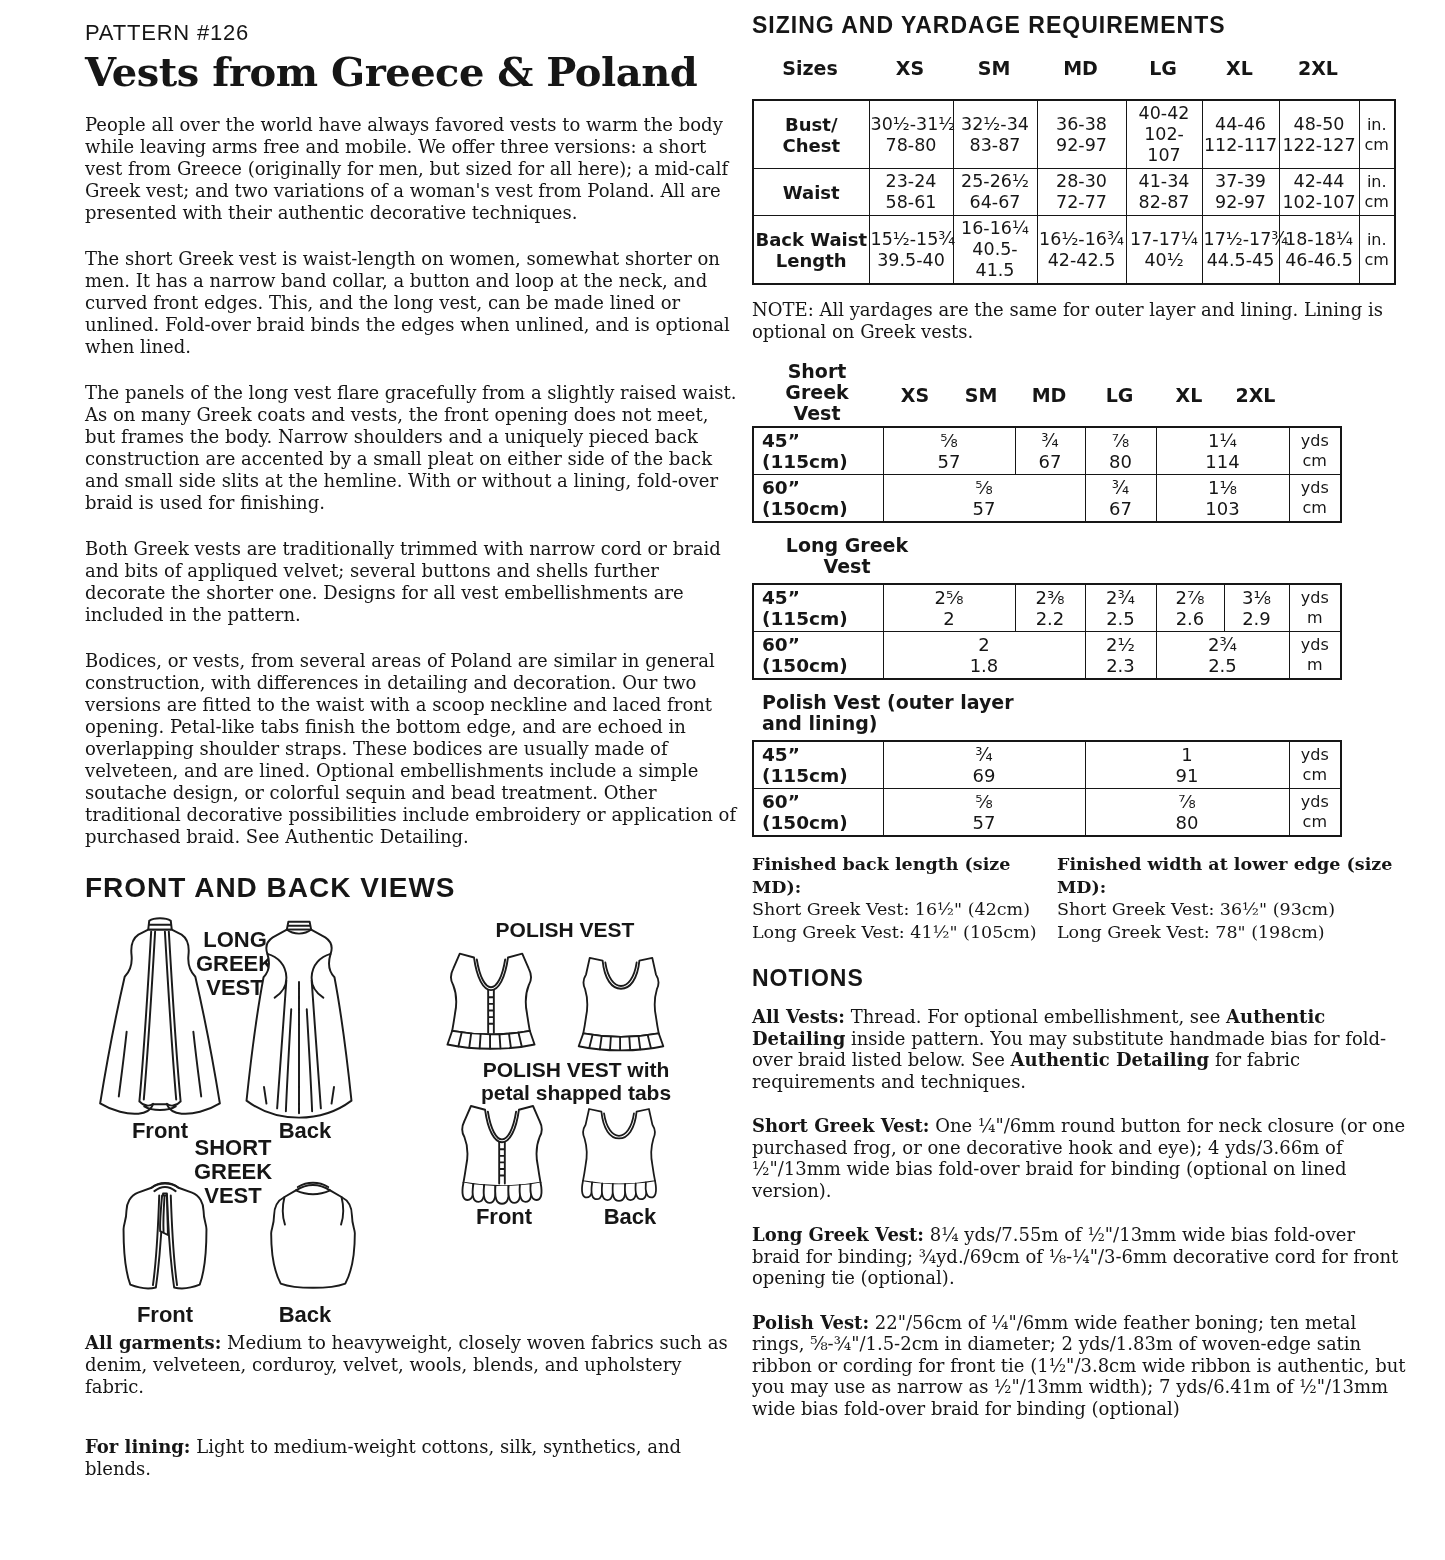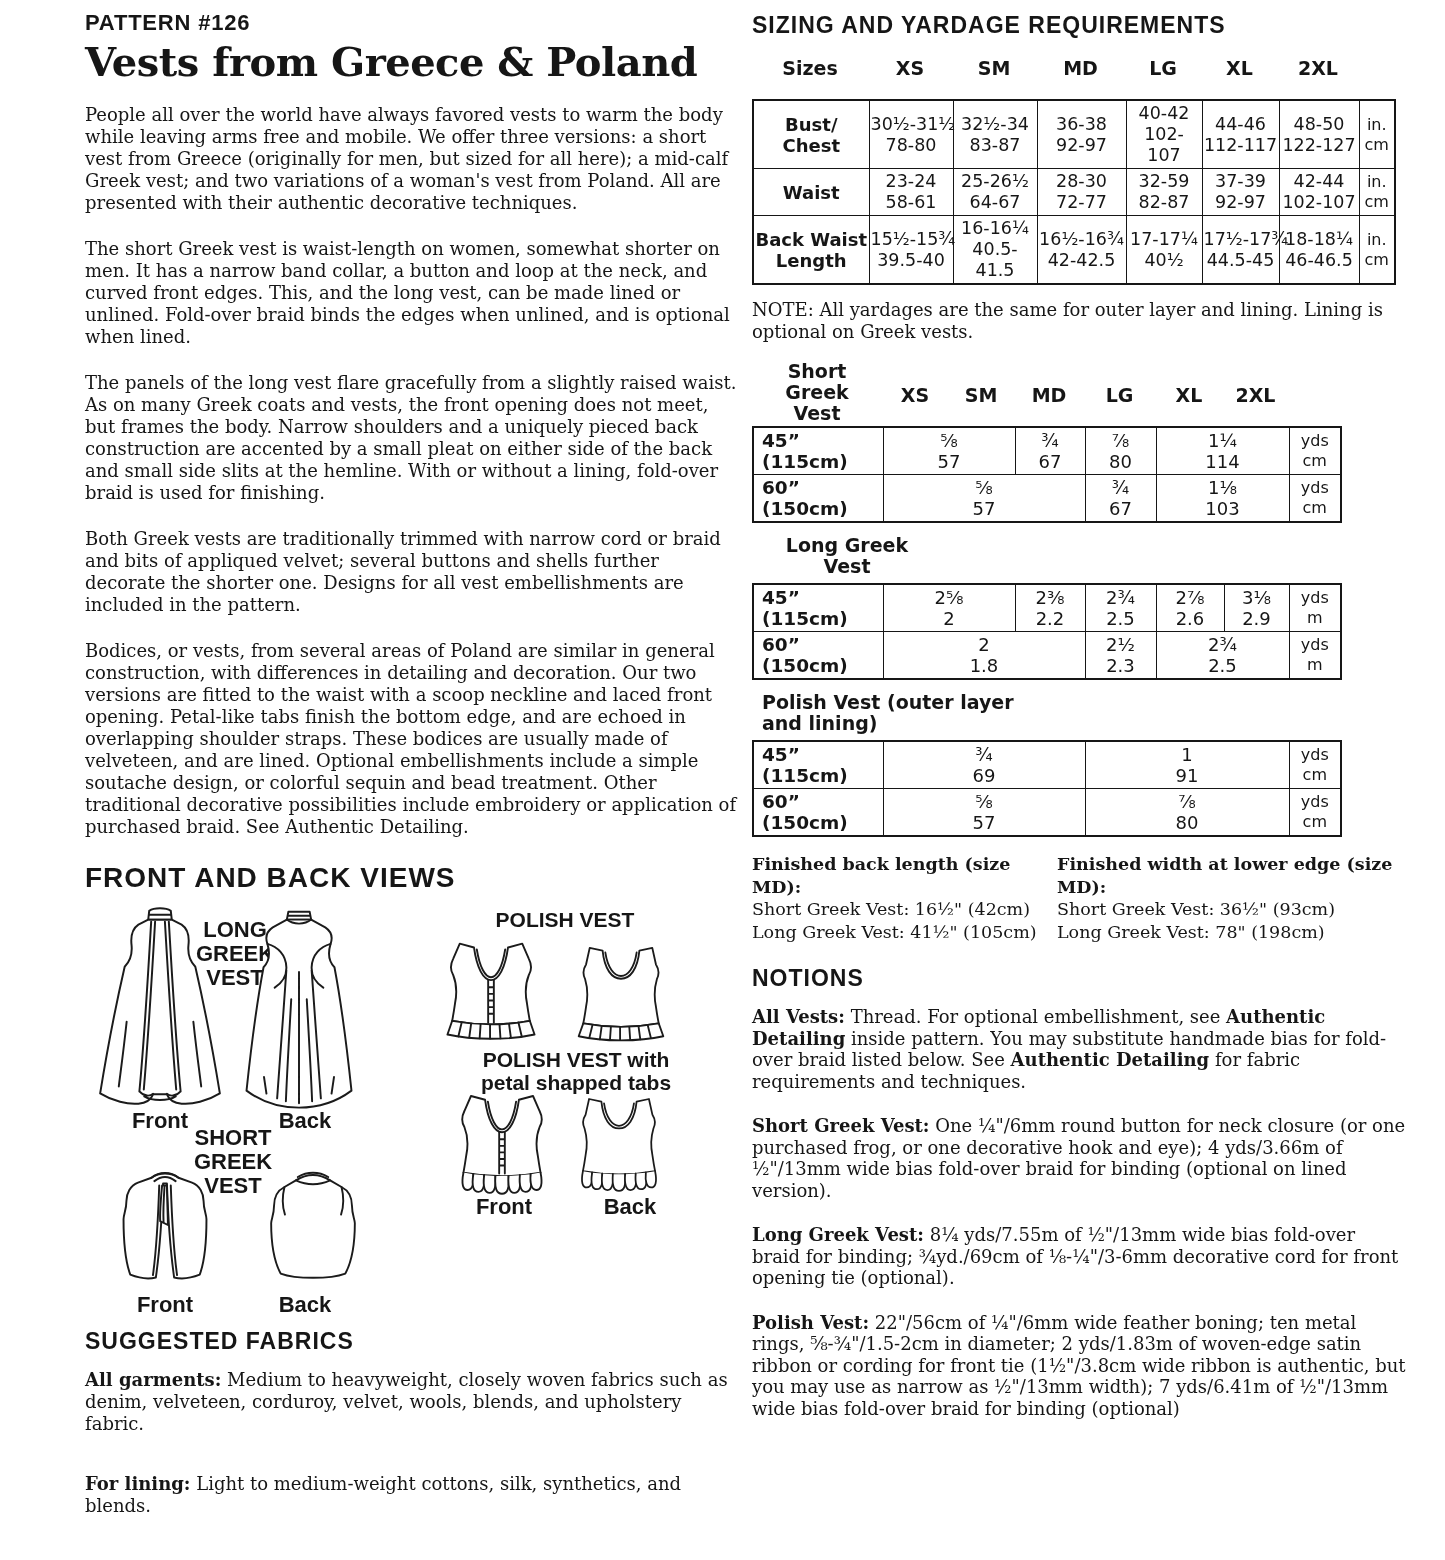--- a/index.html
+++ b/index.html
@@ -4,21 +4,21 @@
 <style>
   html,body{margin:0;padding:0;}
   body{
     width:1445px;height:1560px;position:relative;overflow:hidden;
     background:#ffffff;color:#161616;
     font-family:"DejaVu Serif", serif;
   }
   .col-left{position:absolute;left:85px;top:10px;width:658px;}
   .col-right{position:absolute;left:752px;top:12px;width:656px;}
 
-  .kicker{font-family:"Liberation Sans",sans-serif;font-weight:bold;font-size:22px;letter-spacing:.8px;}
+  .kicker{font-family:"Liberation Sans",sans-serif;font-weight:normal;font-size:22px;letter-spacing:.8px;margin-top:10px;}
   .doc-title{font-family:"DejaVu Serif",serif;font-weight:bold;font-size:40px;line-height:48px;margin:2px 0 18px 0;letter-spacing:-.5px;}
   .para{font-size:18px;line-height:22px;margin:0 0 24px 0;}
   .b{font-weight:bold;}
   .pre{white-space:pre-line;}
 
   .sans-head{font-family:"Liberation Sans",sans-serif;font-weight:bold;font-size:23px;letter-spacing:1px;}
   .views-head{margin:18px 0 2px 0;font-size:28px;}
   .fabrics-head{margin:6px 0 14px 0;}
   .sizing-head{margin:0 0 16px 0;}
   .notions-head{margin:22px 0 14px 0;}
@@ -166,21 +166,20 @@
         <path fill="#fff" d="M57,91.5 C56,102.5 58,109.5 63,109.5 C68.5,109.5 70.5,103.5 69,90.8"></path>
         <path fill="#fff" d="M69,90.8 C68,101.5 70,108.5 75,108.5 C80.5,108.5 82.5,102.5 80.5,89.7"></path>
         <path fill="#fff" d="M80.5,89.7 C79.5,99.5 81.5,106.5 86.5,106.5 C91.5,106.5 93.5,100.5 91,88"></path>
       </svg>
     </div>
 
     <div class="fb-label" style="left:359px;top:296px;width:120px;">Front</div>
     <div class="fb-label" style="left:485px;top:296px;width:120px;">Back</div>
   </div>
 
-  <div class="sans-head fabrics-head">SUGGESTED FABRICS</div>
   <p class="para" style="margin-bottom:38px;"><span class="b">All garments:</span><span>  Medium to heavyweight, closely woven fabrics such as denim, velveteen, corduroy, velvet, wools, blends, and upholstery fabric.</span></p>
   <p class="para"><span class="b">For lining:</span><span>  Light to medium-weight cottons, silk, synthetics, and blends.</span></p>
 </div>
 
 <div class="col-right">
   <div class="sans-head sizing-head">SIZING AND YARDAGE REQUIREMENTS</div>
 
   <table class="hdr-tbl" style="width:642px">
     <colgroup>
         <col style="width:116px">
@@ -258,21 +257,21 @@
           </td>
       <td class="cell">
             <span>25-26½</span>
             <span>64-67</span>
           </td>
       <td class="cell">
             <span>28-30</span>
             <span>72-77</span>
           </td>
       <td class="cell">
-            <span>32-59</span>
+            <span>41-34</span>
             <span>82-87</span>
           </td>
       <td class="cell">
             <span>37-39</span>
             <span>92-97</span>
           </td>
       <td class="cell">
             <span>42-44</span>
             <span>102-107</span>
           </td>

